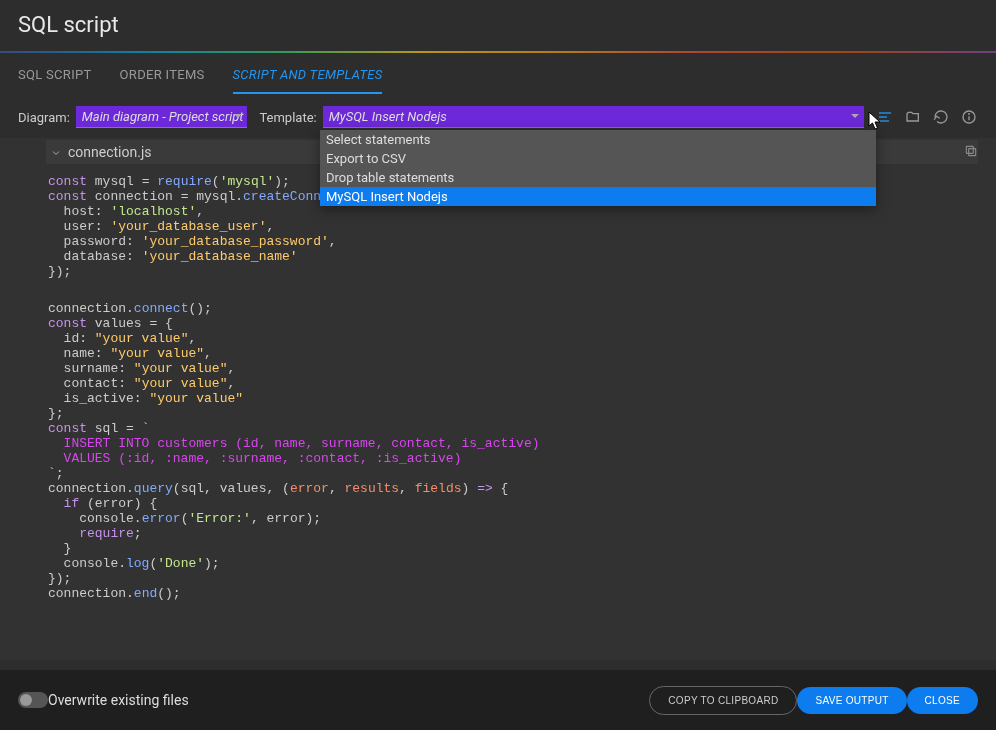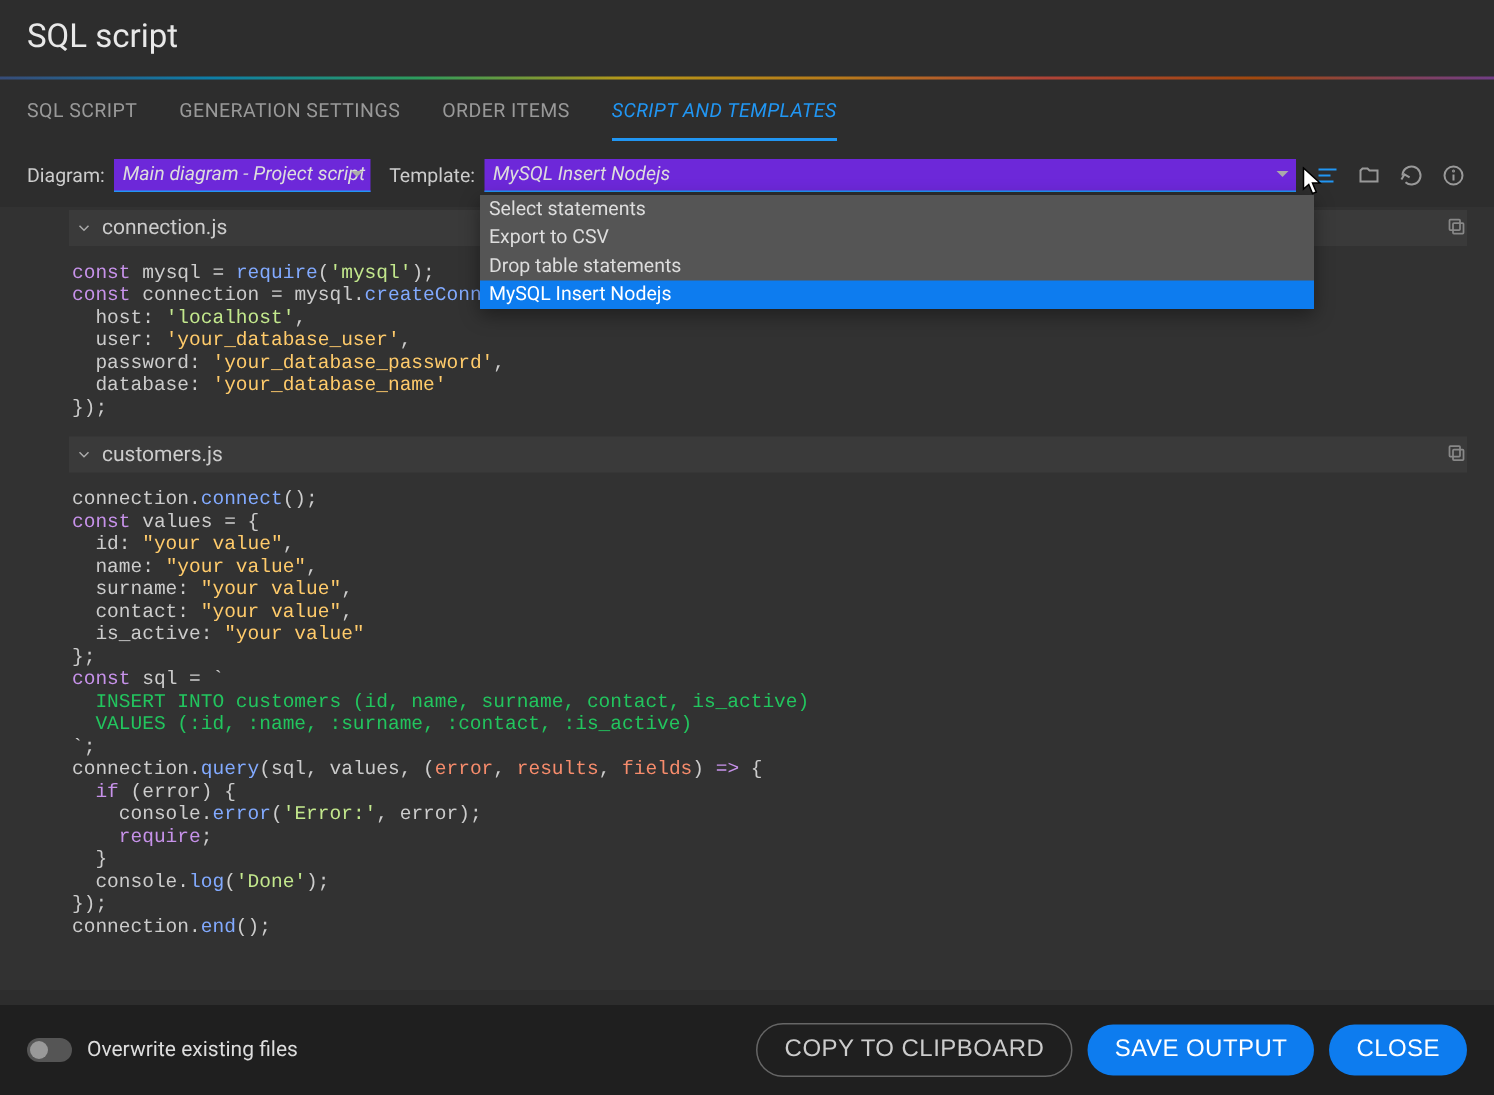--- a/index.html
+++ b/index.html
@@ -155,32 +155,31 @@
     white-space: pre;
     padding: 10px 0 4px;
     color: #ccc;
   }
   .kw { color: #c792ea; }
   .str { color: #c3e88d; }
   .str2 { color: #ffcb6b; }
   .fn { color: #82aaff; }
   .id { color: #ccc; }
   .param { color: #f78c6c; }
-  .cm { color: #22c55e; }
+  .cm { color: #d946ef; }
   .footer {
     position: absolute;
     bottom: 0;
     left: 0;
     right: 0;
     height: 60px;
     background: #1f1f1f;
     display: flex;
     align-items: center;
     padding: 0 18px;
-    gap: 10px;
   }
   .toggle {
     width: 30px;
     height: 16px;
     background: #555;
     border-radius: 8px;
     position: relative;
     cursor: pointer;
   }
   .toggle::after {
@@ -194,21 +193,21 @@
     border-radius: 50%;
   }
   .footer-label {
     font-size: 14px;
     color: #ddd;
     flex: 1;
   }
   .btn {
     padding: 8px 18px;
     border-radius: 18px;
-    font-size: 16px;
+    font-size: 10px;
     cursor: pointer;
     border: none;
     letter-spacing: 0.3px;
   }
   .btn-outline {
     background: transparent;
     border: 1px solid #666;
     color: #ccc;
   }
   .btn-primary {
@@ -226,21 +225,20 @@
 </head>
 <body>
 
 <div class="header">
   <div class="title">SQL script</div>
 </div>
 <div class="rainbow-bar"></div>
 
 <div class="tabs">
   <div class="tab">SQL SCRIPT</div>
-  <div class="tab">GENERATION SETTINGS</div>
   <div class="tab">ORDER ITEMS</div>
   <div class="tab active">SCRIPT AND TEMPLATES</div>
 </div>
 
 <div class="toolbar-row">
   <span class="toolbar-label">Diagram:</span>
   <div class="select-box">
     <span>Main diagram - Project script</span>
   </div>
   <span class="toolbar-label" style="margin-left:6px">Template:</span>
@@ -305,34 +303,20 @@
     <div class="code"><span class="kw">const</span><span class="id"> mysql </span><span class="id">=</span><span class="id"> </span><span class="fn">require</span><span class="id">(</span><span class="str">'mysql'</span><span class="id">);
 </span><span class="kw">const</span><span class="id"> connection </span><span class="id">=</span><span class="id"> mysql.</span><span class="fn">createConnection</span><span class="id">({
 </span><span class="id">  host: </span><span class="str">'localhost'</span><span class="id">,
 </span><span class="id">  user: </span><span class="str2">'your_database_user'</span><span class="id">,
 </span><span class="id">  password: </span><span class="str2">'your_database_password'</span><span class="id">,
 </span><span class="id">  database: </span><span class="str2">'your_database_name'</span><span class="id">
 </span><span class="id">});</span></div>
   </div>
 
   <div class="file-block">
-    <div class="file-header">
-      <span class="chevron">
-        <svg viewBox="0 0 24 24" fill="none" stroke="#aaa" stroke-width="2">
-              <polyline points="6 9 12 15 18 9"></polyline>
-            </svg>
-      </span>
-      <span>customers.js</span>
-      <span class="copy-icon">
-        <svg width="14" height="14" viewBox="0 0 24 24" fill="none" stroke="currentColor" stroke-width="2">
-              <rect x="8" y="8" width="12" height="12" rx="1"></rect>
-              <rect x="4" y="4" width="12" height="12" rx="1"></rect>
-            </svg>
-      </span>
-    </div>
     <div class="code"><span class="id">connection.</span><span class="fn">connect</span><span class="id">();
 </span><span class="kw">const</span><span class="id"> values </span><span class="id">=</span><span class="id"> {
 </span><span class="id">  id: </span><span class="str2">"your value"</span><span class="id">,
 </span><span class="id">  name: </span><span class="str2">"your value"</span><span class="id">,
 </span><span class="id">  surname: </span><span class="str2">"your value"</span><span class="id">,
 </span><span class="id">  contact: </span><span class="str2">"your value"</span><span class="id">,
 </span><span class="id">  is_active: </span><span class="str2">"your value"</span><span class="id">
 </span><span class="id">};
 </span><span class="kw">const</span><span class="id"> sql </span><span class="id">=</span><span class="id"> `
 </span><span class="cm">  INSERT INTO customers (id, name, surname, contact, is_active)

